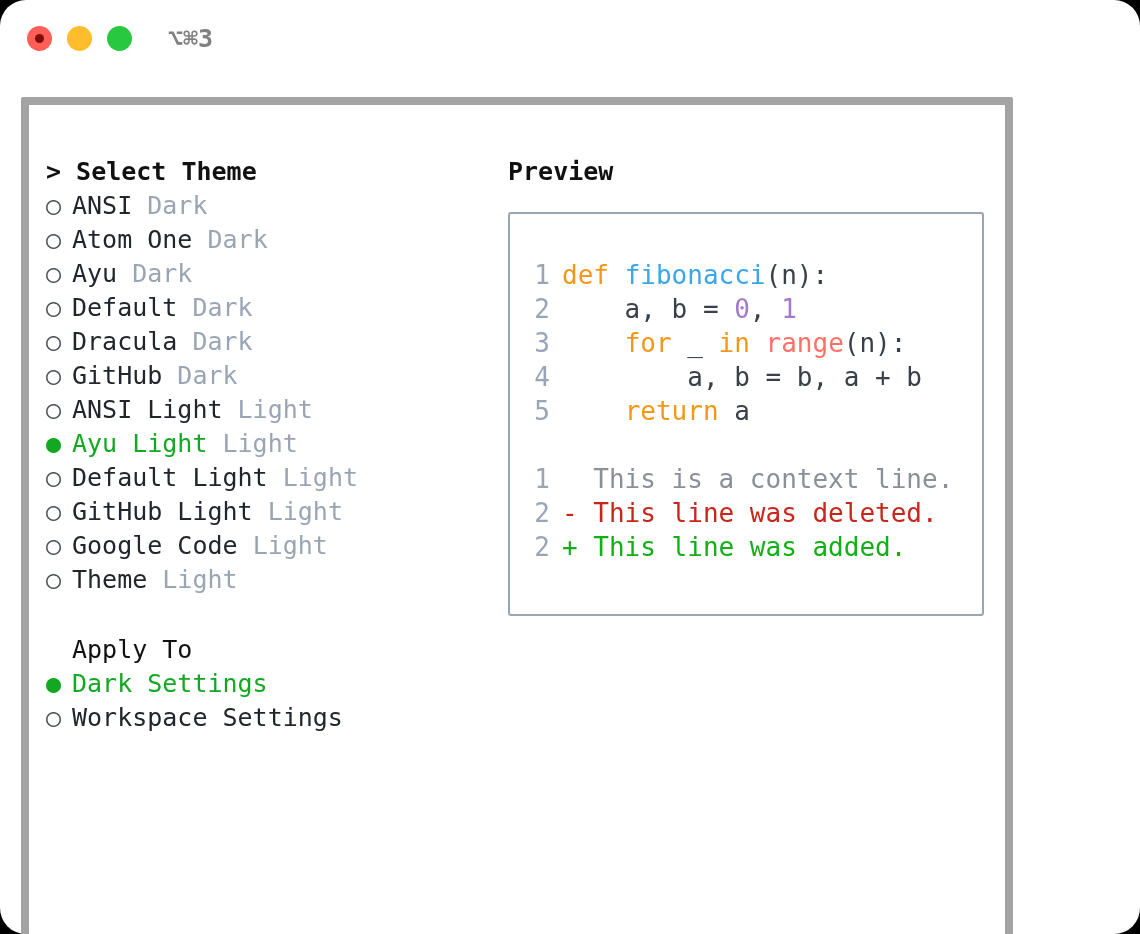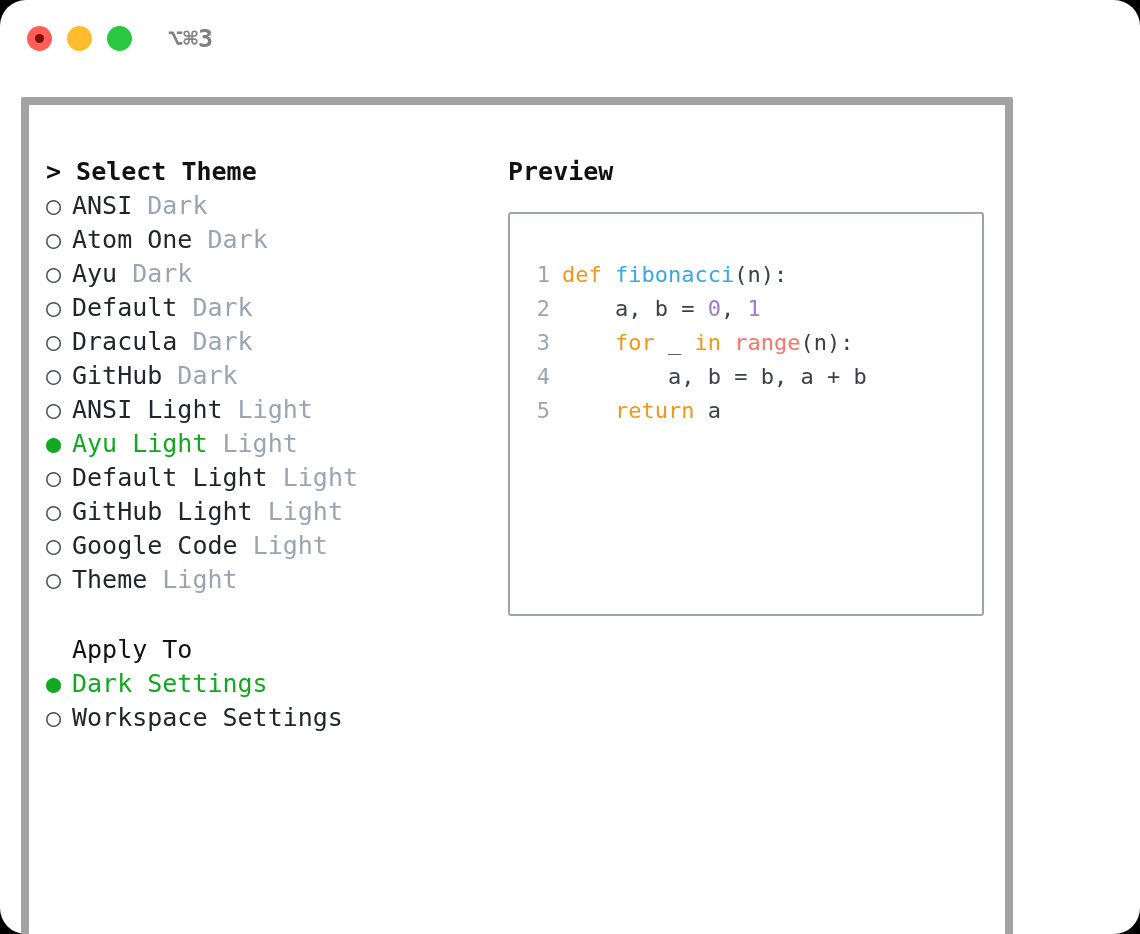--- a/index.html
+++ b/index.html
@@ -143,21 +143,21 @@
     width: 476px;
     height: 404px;
     border: 2px solid #9aa5b4;
     border-radius: 3px;
     box-sizing: border-box;
     background: #ffffff;
     padding: 44px 0 0 16px;
   }
 
   .code-line {
-    font-size: 22px;
+    font-size: 26px;
     line-height: 34px;
     white-space: pre;
   }
   .ln {
     display: inline-block;
     width: 24px;
     text-align: right;
     color: #9aa5b4;
     margin-right: 12px;
   }
@@ -218,17 +218,22 @@
       <div class="preview-title">Preview</div>
       <div class="preview-box">
         <div id="code-block">
             <div class="code-line"><span class="ln">1</span><span class="tok-kw">def </span><span class="tok-fn">fibonacci</span><span class="tok-plain">(n):</span></div>
             <div class="code-line"><span class="ln">2</span><span class="tok-plain">    a, b = </span><span class="tok-num">0</span><span class="tok-plain">, </span><span class="tok-num">1</span></div>
             <div class="code-line"><span class="ln">3</span><span class="tok-plain">    </span><span class="tok-kw">for</span><span class="tok-plain"> _ </span><span class="tok-kw">in</span><span class="tok-plain"> </span><span class="tok-builtin">range</span><span class="tok-plain">(n):</span></div>
             <div class="code-line"><span class="ln">4</span><span class="tok-plain">        a, b = b, a + b</span></div>
             <div class="code-line"><span class="ln">5</span><span class="tok-plain">    </span><span class="tok-kw">return</span><span class="tok-plain"> a</span></div>
           </div>
         <div class="blank-line"></div>
+        <div id="diff-block">
+            <div class="code-line"><span class="ln">1</span><span class="diff-ctx">  This is a context line.</span></div>
+            <div class="code-line"><span class="ln">2</span><span class="diff-del">- This line was deleted.</span></div>
+            <div class="code-line"><span class="ln">2</span><span class="diff-add">+ This line was added.</span></div>
+          </div>
       </div>
     </div>
 
   </div>
 </div>
 
 </body></html>

